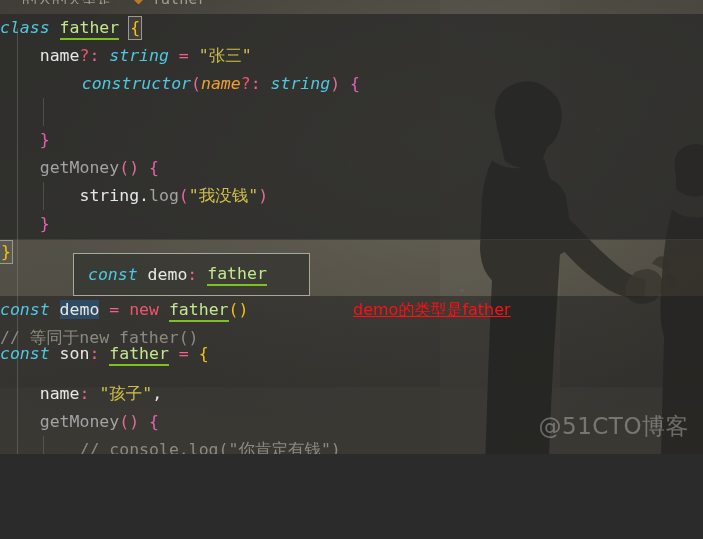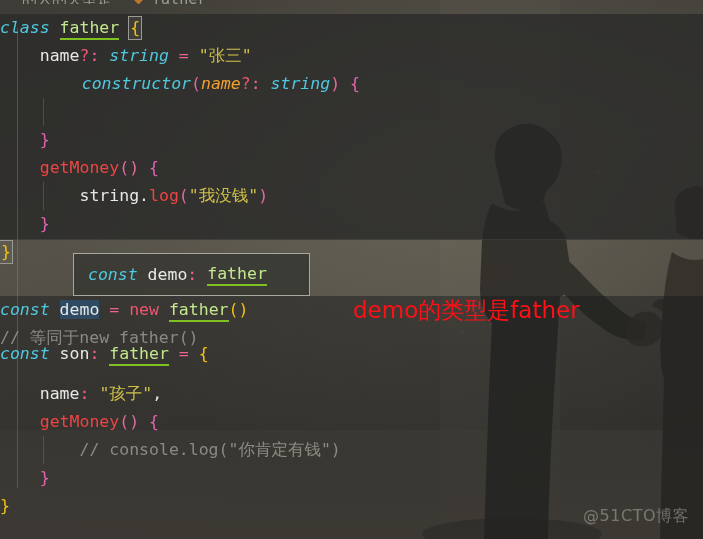--- a/index.html
+++ b/index.html
@@ -10,21 +10,21 @@
     background: #2b2b2b;
   }
   body {
     font-family: "DejaVu Sans Mono", "Liberation Mono", monospace;
   }
 
   
   #editor {
     position: relative;
     width: 703px;
-    height: 539px;
+    height: 454px;
     background: #2f2f2c;
     overflow: hidden;
   }
 
   
   .bg-wallpaper {
     position: absolute;
     inset: 0;
     z-index: 0;
     pointer-events: none;
@@ -77,21 +77,21 @@
     letter-spacing: 0px;
   }
 
   
   .kw        { color: #4ec9e0; font-style: italic; }      
   .ident     { color: #e8e8e6; }                           
   .cls-u     { color: #c3e88d; border-bottom: 2px solid #7fc120; padding-bottom:1px;}
   .op        { color: #f06292; }
   .qmark     { color: #f0556f; }
   .str       { color: #cfc04a; }
-  .fn        { color: #ef4444; }
+  .fn        { color: #a3a3a3; }
   .param     { color: #f0a030; font-style: italic; }
   .thiskw    { color: #f0922a; }
   .comment   { color: #8b8b83; }
   .newkw     { color: #f0556f; }
   .brace-y   { color: #f2c211; }
   .brace-p   { color: #e063b0; }
   .paren-p   { color: #e06c9f; }
   .dot       { color: #e8e8e6; }
 
   
@@ -160,33 +160,34 @@
     white-space: pre;
   }
 
   
   .annotation {
     position: absolute;
     left: 353px; top: 298px;
     z-index: 7;
     color: #ff0f16;
     font-family: "DejaVu Sans", "Liberation Sans", sans-serif;
-    font-size: 23px;
+    font-size: 16px;
     line-height: 24px;
     white-space: pre;
+    text-decoration: underline;
   }
 
   
   .watermark {
     position: absolute;
     right: 14px; bottom: 12px;
     z-index: 8;
     color: rgba(224,222,214,0.38);
     font-family: "DejaVu Sans", "Liberation Sans", sans-serif;
-    font-size: 16px;
+    font-size: 23px;
     letter-spacing: 0.5px;
     white-space: pre;
   }
 </style>
 </head>
 <body>
 
 <div id="editor">
 
   <div class="bg-wallpaper">

